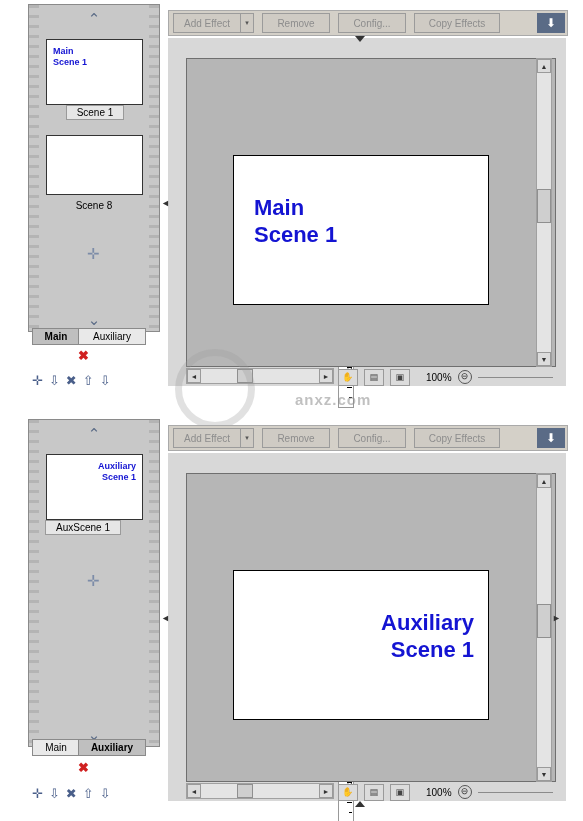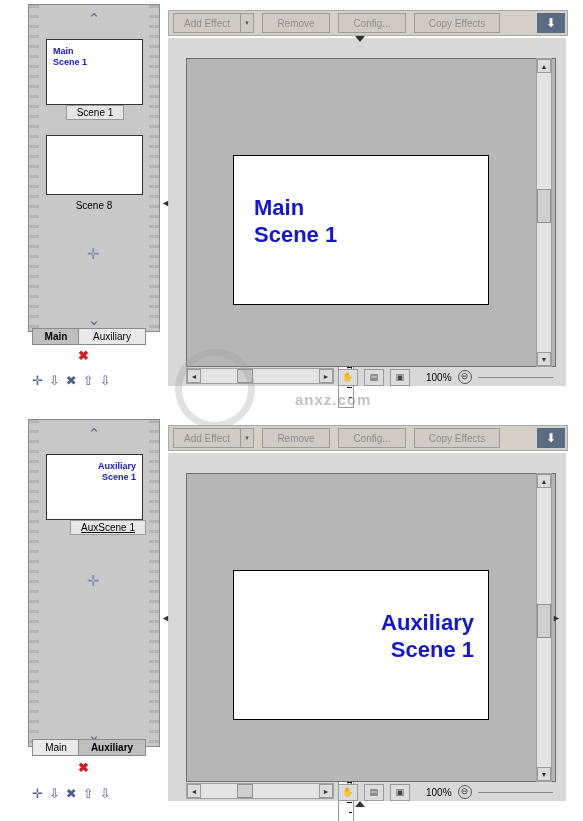--- a/index.html
+++ b/index.html
@@ -249,21 +249,21 @@
     <div class="sb-strip l"></div>
     <div class="sb-strip r"></div>
 
     <div class="collapse-up">
       <span class="chev">⌃</span>
     </div>
 
     <div class="thumb" style="left:17px;top:34px;width:95px;height:64px;">
       <div class="thumb-txt" style="right:6px;top:6px;text-align:right;">Auxiliary<br>Scene 1</div>
     </div>
-    <div class="scene-label sel" style="left:41px;top:100px;width:74px;height:13px;line-height:13px;text-decoration:underline;">AuxScene 1</div>
+    <div class="scene-label sel" style="left:16px;top:100px;width:74px;height:13px;line-height:13px;">AuxScene 1</div>
 
     <div class="plus-big" style="left:58px;top:152px;">✛</div>
 
     <div class="collapse-dn">
       <span class="chev">⌄</span>
     </div>
   </div>
 
   <div class="tabrow" style="top:324px;">
     <div class="tab plain" style="left:4px;width:46px;">Main</div>

